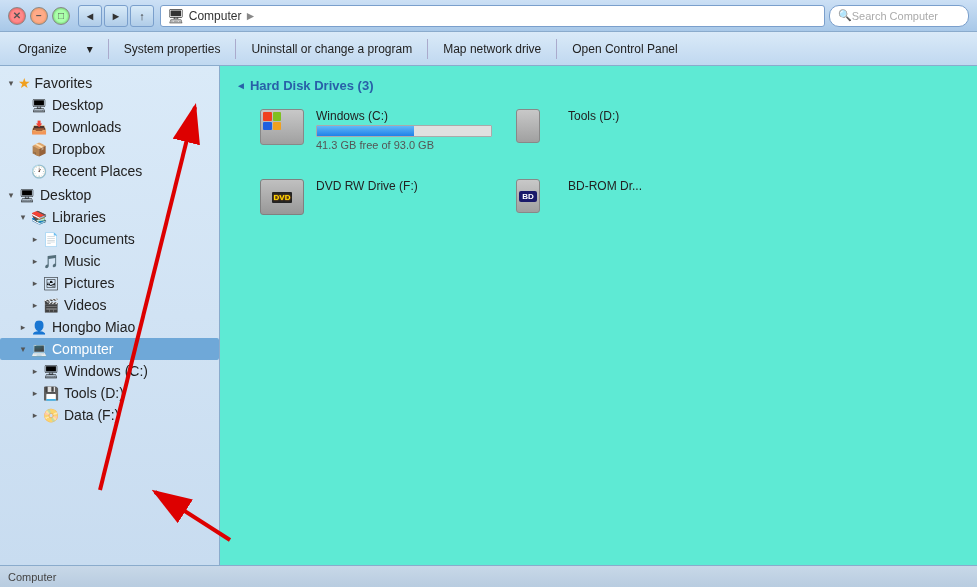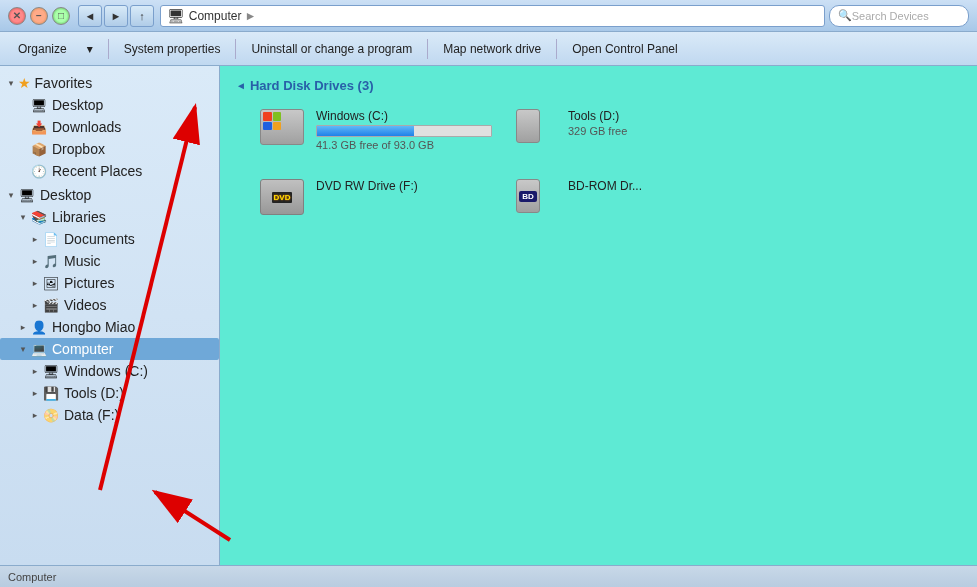--- a/index.html
+++ b/index.html
@@ -327,21 +327,21 @@
     <div class="nav-btn">◄</div>
     <div class="nav-btn">►</div>
     <div class="nav-btn">↑</div>
   </div>
   <div class="address-bar">
     <span class="comp-icon">🖥</span>
     <span>Computer</span>
     <span class="address-sep">►</span>
   </div>
   <div class="search-box">
-    🔍 <span>Search Devices</span>
+    🔍 <span>Search Computer</span>
   </div>
 </div>
 
 <div class="toolbar">
   <button class="toolbar-btn">
     <span>Organize</span>
     <span>▾</span>
   </button>
   <div class="toolbar-sep"></div>
   <button class="toolbar-btn">
@@ -479,21 +479,20 @@
           <div class="drive-space">41.3 GB free of 93.0 GB</div>
         </div>
       </div>
 
       <div class="drive-item">
         <div class="drive-icon-small">
           <div class="hdd-small"></div>
         </div>
         <div class="drive-info">
           <div class="drive-name">Tools (D:)</div>
-          <div class="drive-space">329 GB free</div>
         </div>
       </div>
     </div>
 
     <div class="drives-grid">
 
       <div class="drive-item">
         <div class="drive-icon">
           <div class="dvd-body">
             <span class="dvd-label">DVD</span>

